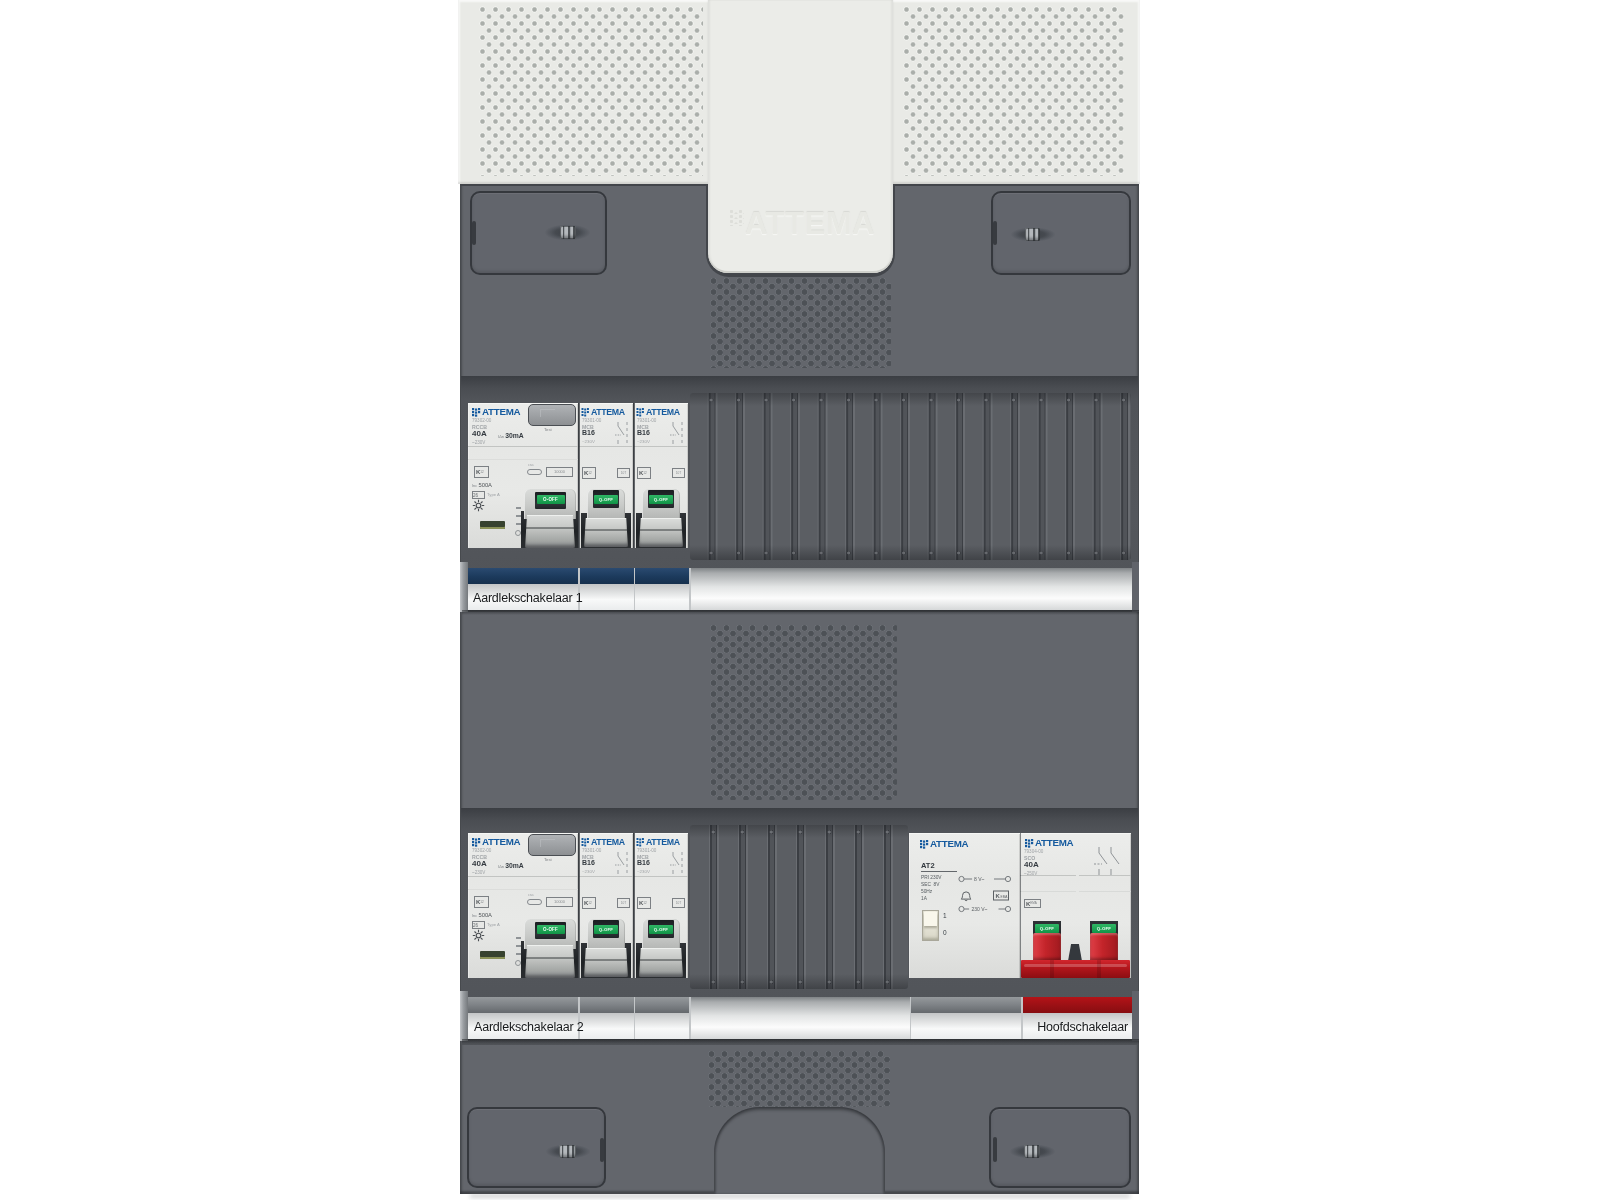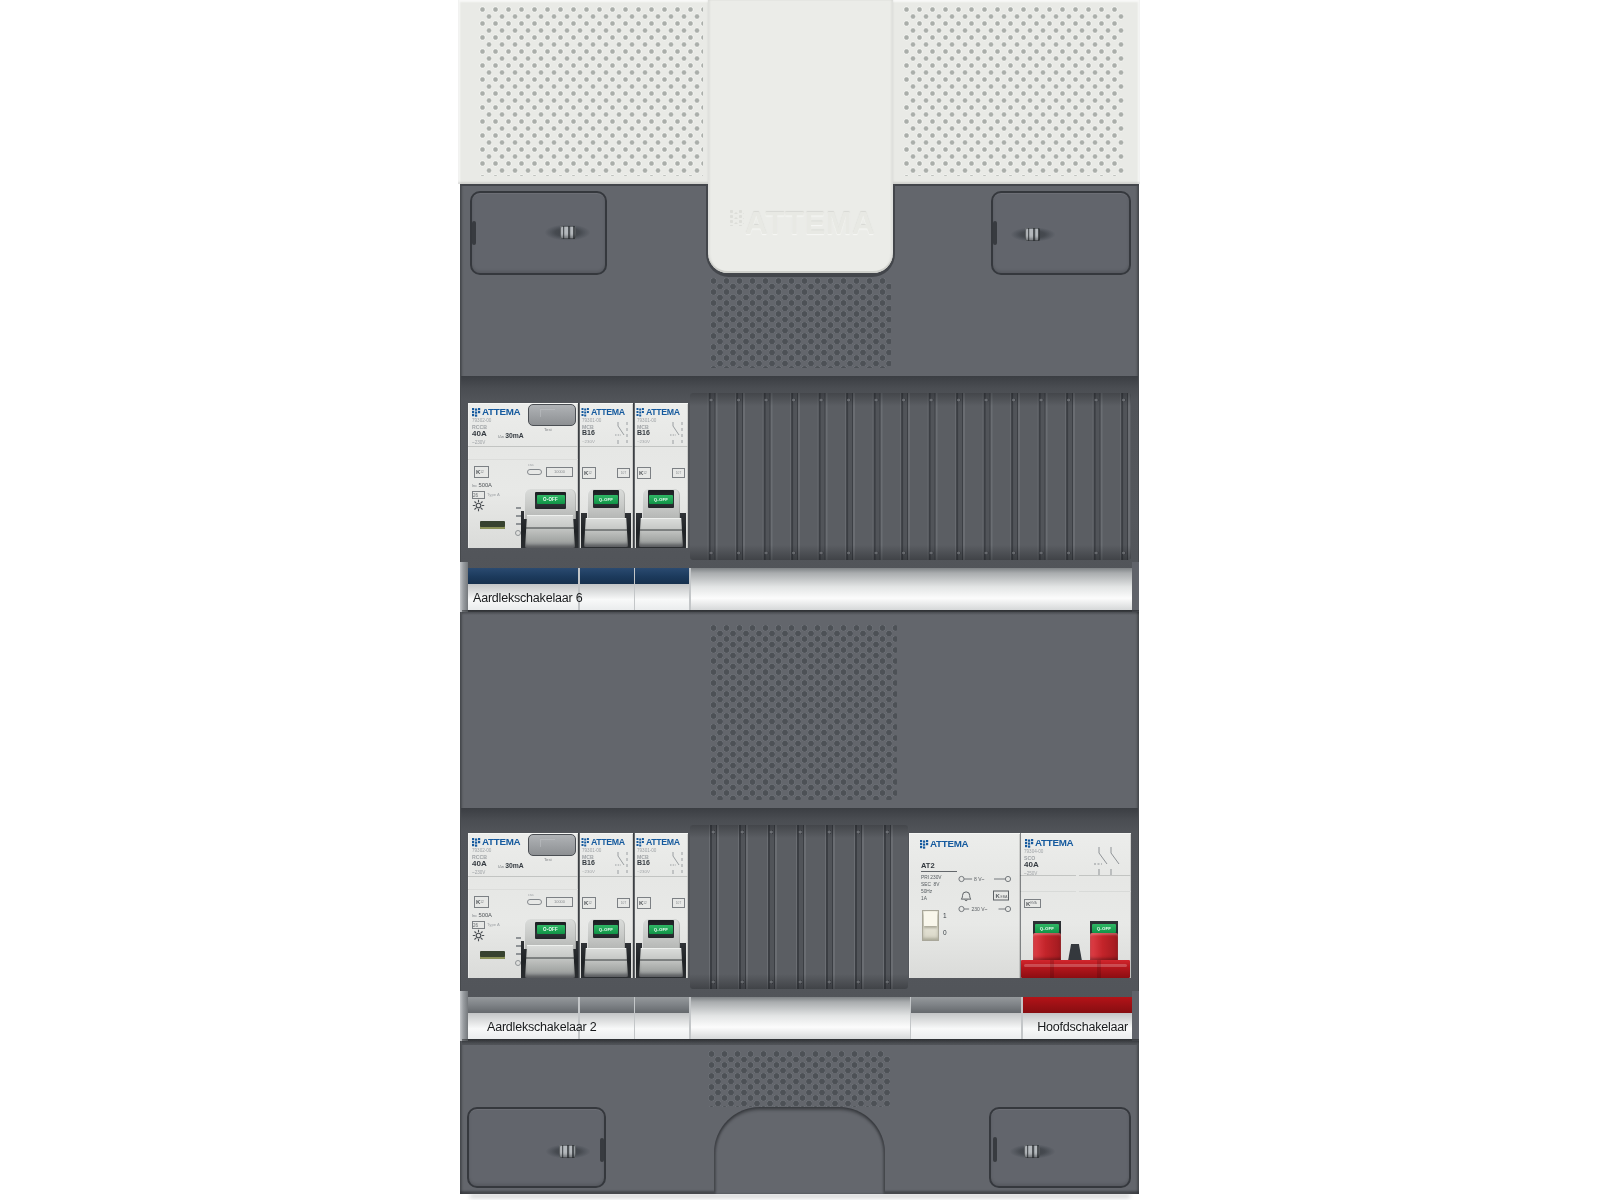--- a/index.html
+++ b/index.html
@@ -274,21 +274,21 @@
   <div class="a" style="left:0;top:16px;width:110px;height:26px;background:linear-gradient(180deg,#c3c5c6 0%,#f8f9f9 60%,#eaeced 100%);"></div>
 
   <div class="a" style="left:111.5px;top:16px;width:54px;height:26px;background:linear-gradient(180deg,#c3c5c6 0%,#f8f9f9 60%,#eaeced 100%);"></div>
 
   <div class="a" style="left:167px;top:16px;width:54px;height:26px;background:linear-gradient(180deg,#c3c5c6 0%,#f8f9f9 60%,#eaeced 100%);"></div>
 
   <div class="a" style="left:110px;top:0;width:1.5px;height:42px;background:#c3c6c8;"></div>
   <div class="a" style="left:165.5px;top:0;width:1.5px;height:42px;background:#c3c6c8;"></div>
   <div class="a" style="left:221px;top:0;width:1.5px;height:42px;background:#c3c6c8;"></div>
 
-  <div class="a striptxt" style="left:5px;top:23px;">Aardlekschakelaar 6</div>
+  <div class="a striptxt" style="left:5px;top:23px;">Aardlekschakelaar 1</div>
 </div>
 
 <div class="a" style="left:462px;top:610px;width:677px;height:5px;background:linear-gradient(180deg,rgba(10,12,14,.5),rgba(10,12,14,0));"></div>
 
 <div class="a dots-d" style="left:710px;top:625px;width:187px;height:175px;"></div>
 
 <div class="a" style="left:461px;top:808px;width:677px;height:237px;background:linear-gradient(180deg,#3b3e43 0,#4a4d52 12px,#515459 24px,#54575c 60%,#4f5257 100%);"></div>
 
 <div class="a sidewall" style="left:460px;top:991px;width:8px;height:50px;"></div>
 
@@ -588,21 +588,21 @@
   <div class="a" style="left:554.5px;top:0;width:109.5px;height:16px;background:linear-gradient(180deg,#b41318 0%,#9a1014 55%,#870d11 100%);"></div>
 
   <div class="a" style="left:554.5px;top:16px;width:109.5px;height:26px;background:linear-gradient(180deg,#c3c5c6 0%,#f8f9f9 60%,#eaeced 100%);"></div>
 
   <div class="a" style="left:110px;top:0;width:1.5px;height:42px;background:#c3c6c8;"></div>
   <div class="a" style="left:165.5px;top:0;width:1.5px;height:42px;background:#c3c6c8;"></div>
   <div class="a" style="left:221px;top:0;width:1.5px;height:42px;background:#c3c6c8;"></div>
   <div class="a" style="left:441.5px;top:0;width:1.5px;height:42px;background:#c3c6c8;"></div>
   <div class="a" style="left:553px;top:0;width:1.5px;height:42px;background:#c3c6c8;"></div>
 
-  <div class="a striptxt" style="left:19px;top:23px;">Aardlekschakelaar 2</div>
+  <div class="a striptxt" style="left:6px;top:23px;">Aardlekschakelaar 2</div>
 
   <div class="a striptxt" style="left:554px;top:23px;width:106px;text-align:right;">Hoofdschakelaar</div>
 </div>
 
 <div class="a" style="left:462px;top:1039px;width:677px;height:5px;background:linear-gradient(180deg,rgba(10,12,14,.5),rgba(10,12,14,0));"></div>
 
 <div class="a dots-d" style="left:708px;top:1051px;width:182px;height:56px;"></div>
 
 <div class="a" style="left:714px;top:1107px;width:171px;height:87px;background:#64676d;border-radius:46px 46px 0 0;
      box-shadow:inset 0 3px 3px rgba(20,22,25,.4), inset 2px 0 2px rgba(20,22,25,.28), inset -2px 0 2px rgba(20,22,25,.28);"></div>

